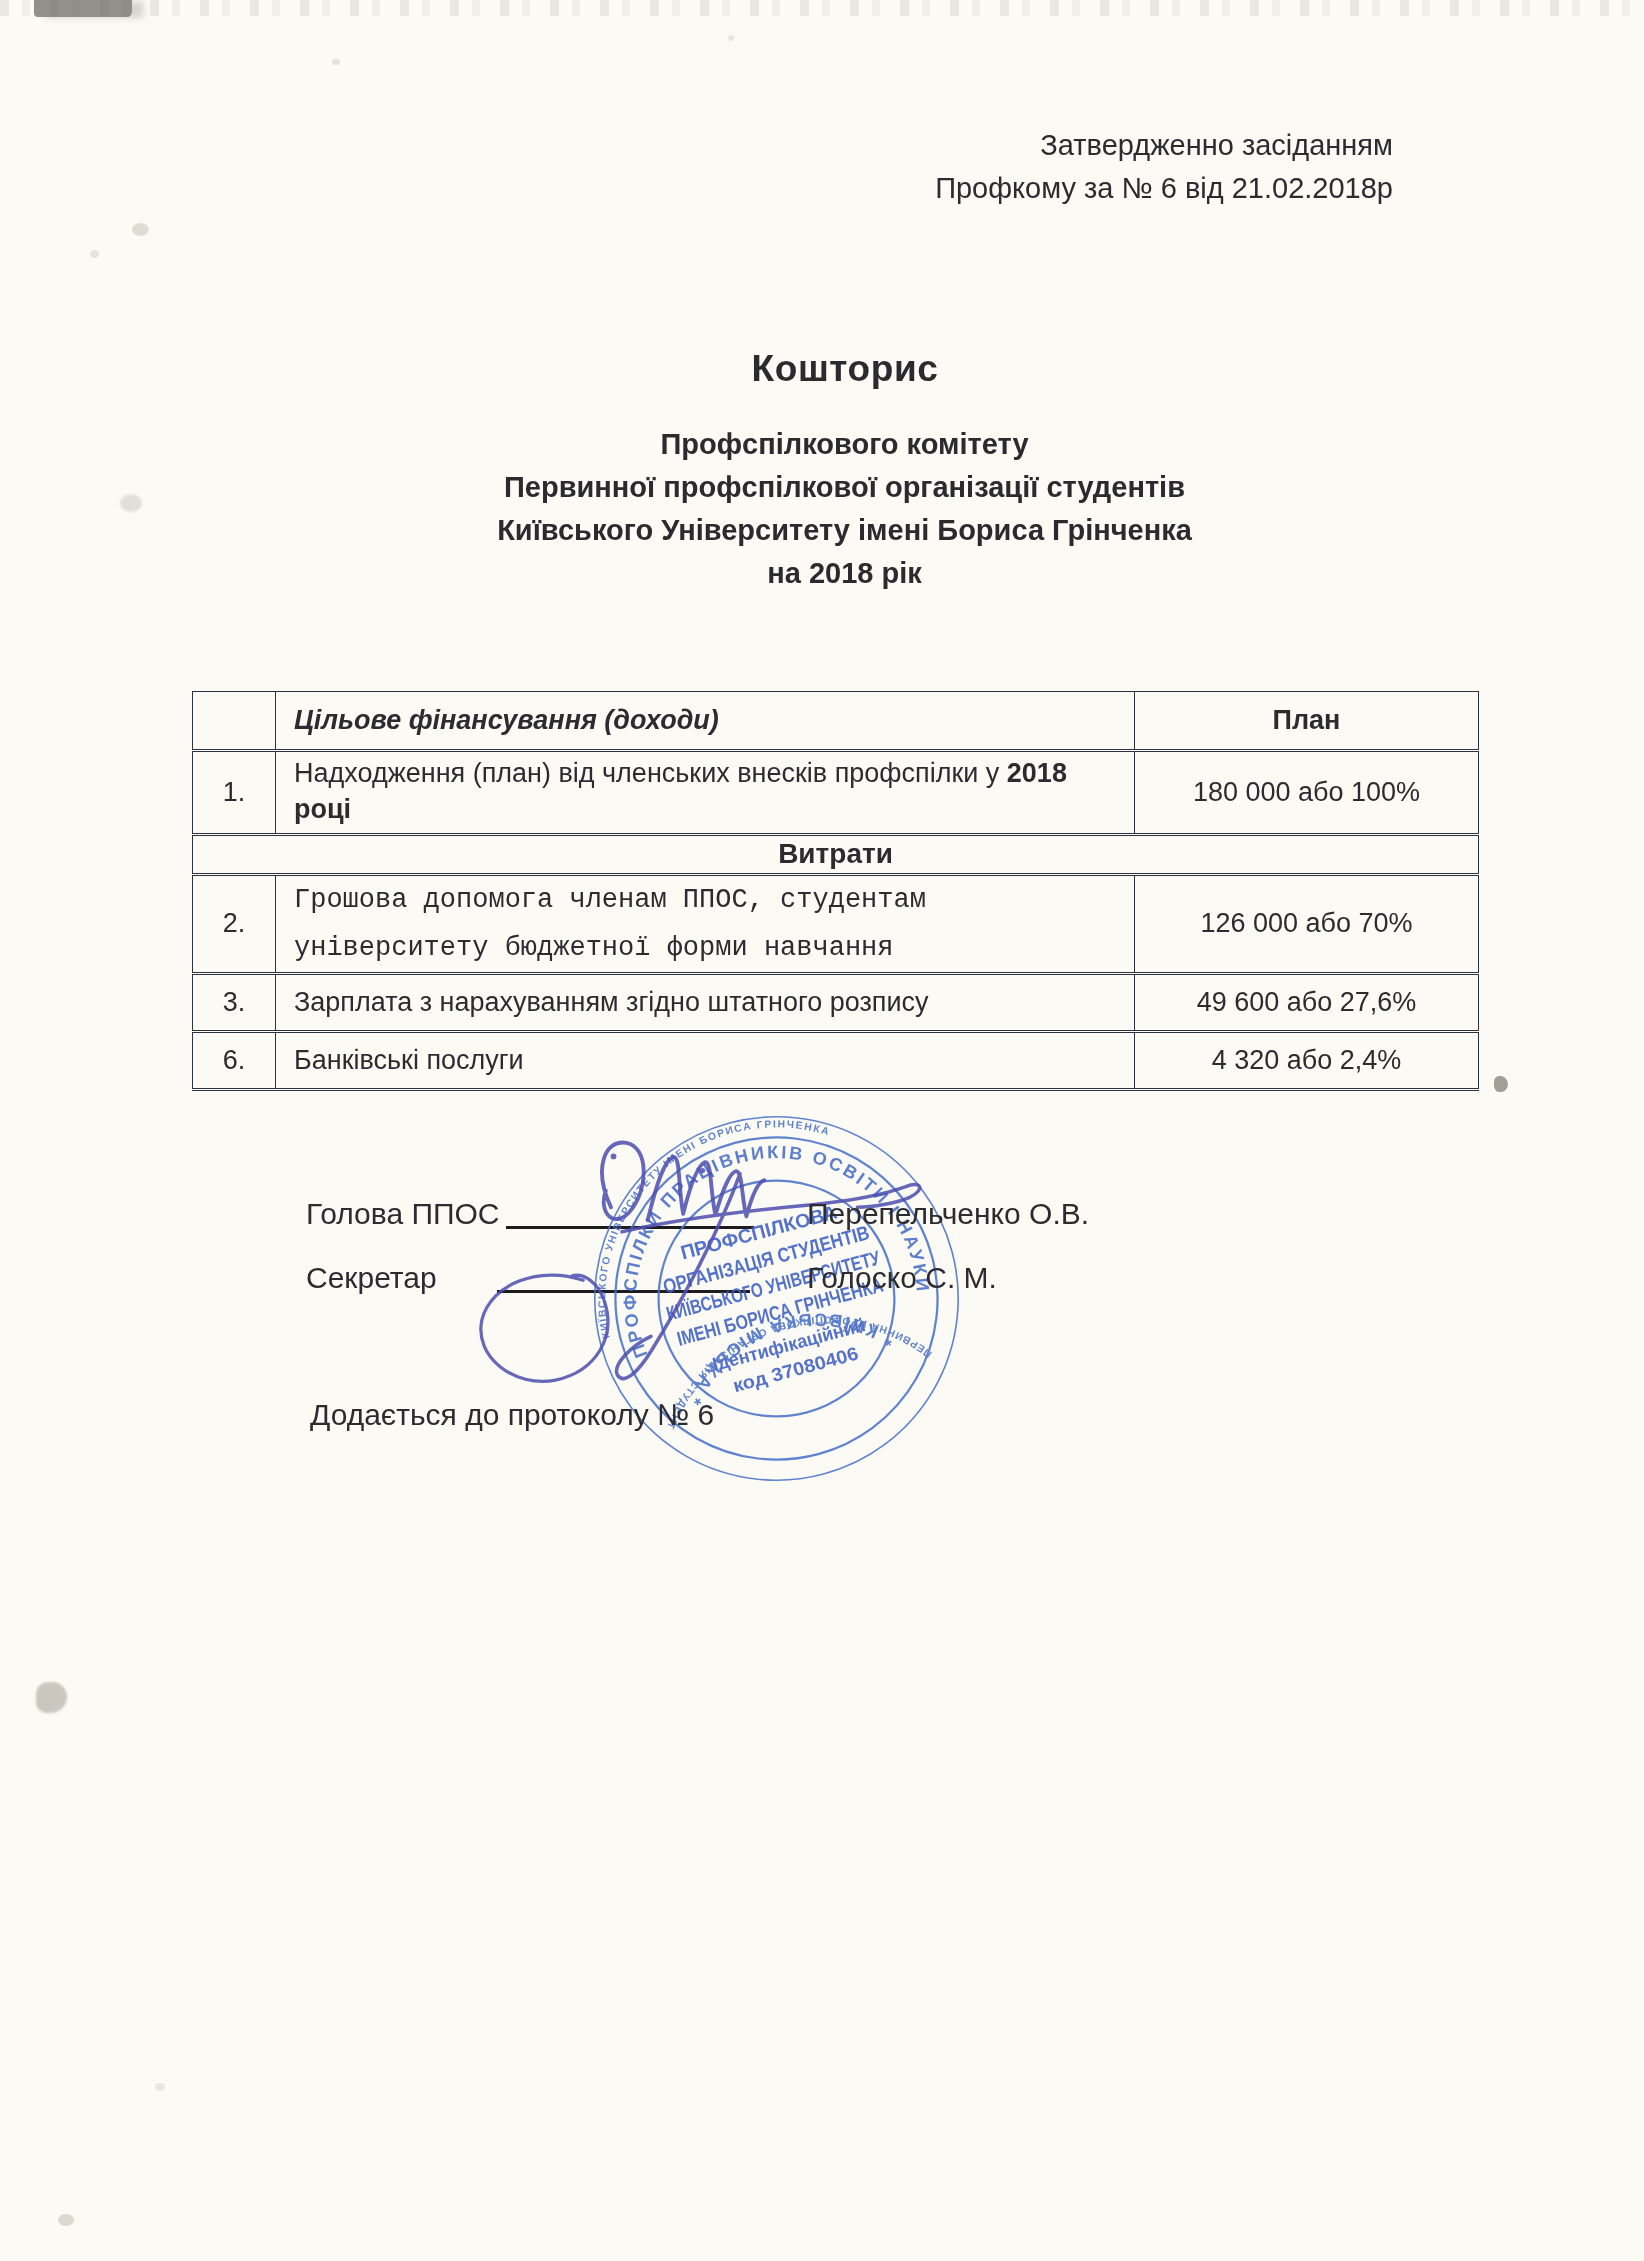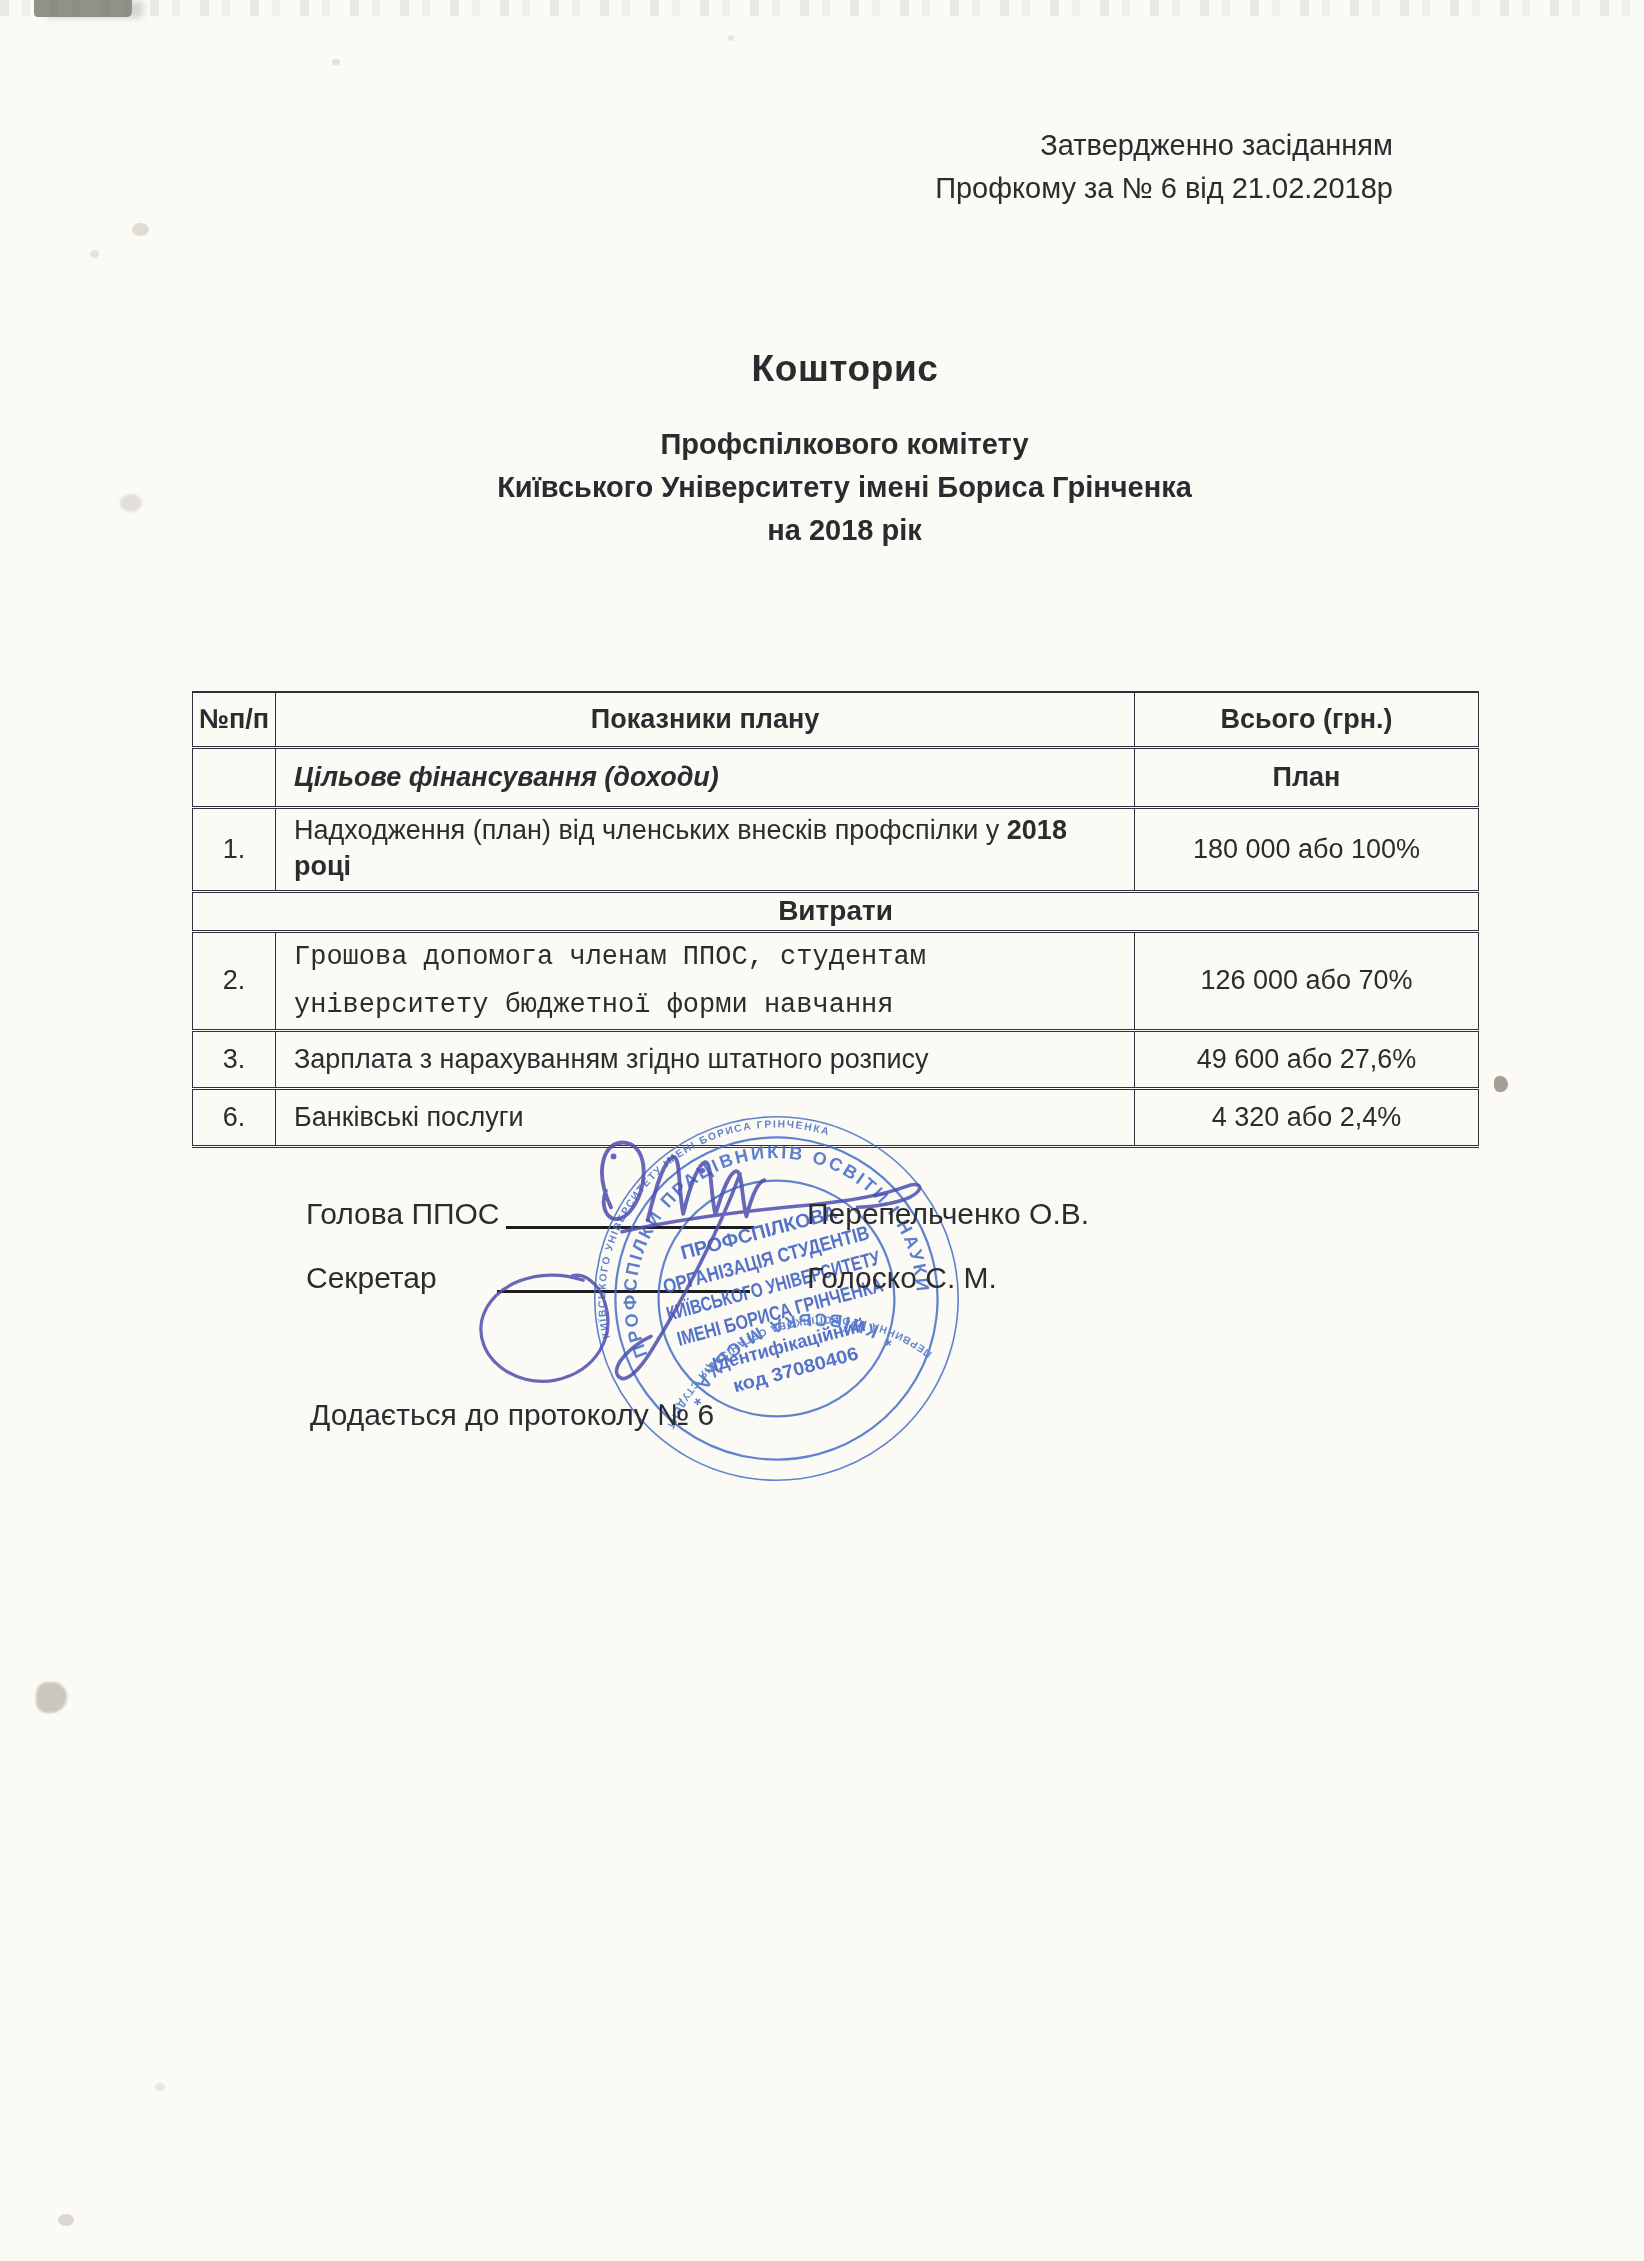--- a/index.html
+++ b/index.html
@@ -98,36 +98,32 @@
   <div class="speck" style="left:155px;top:2083px;width:10.3px;height:7.7px;background:#c2beb3;opacity:.3;"></div>
 
   <div class="approval">
     <div>Затвердженно засіданням</div>
     <div>Профкому  за № 6 від 21.02.2018р</div>
   </div>
 
   <div class="doc-title">Кошторис</div>
   <div class="doc-subtitle">
     <div>Профспілкового комітету</div>
+    <div>Первинної профспілкової організації студентів</div>
     <div>Київського Університету  імені Бориса Грінченка</div>
     <div>на 2018 рік</div>
   </div>
 
   <table class="budget-table">
     <colgroup>
       <col style="width:83px">
         <col style="width:859px">
         <col style="width:344px">
     </colgroup>
     <tbody>
-        <tr class="t-head">
-      <td class="c-num">№п/п</td>
-      <td>Показники плану</td>
-      <td class="c-val">Всього (грн.)</td>
-    </tr>
     <tr class="t-plan">
       <td class="c-num"></td>
       <td class="c-desc">Цільове фінансування (доходи)</td>
       <td class="c-val">План</td>
     </tr>
     <tr class="t-row1">
       <td class="c-num">1.</td>
       <td class="c-desc"><span>Надходження (план) від  членських  внесків профспілки у </span><span class="bold-seg">2018 році</span></td>
       <td class="c-val">180 000 або 100%</td>
     </tr>

